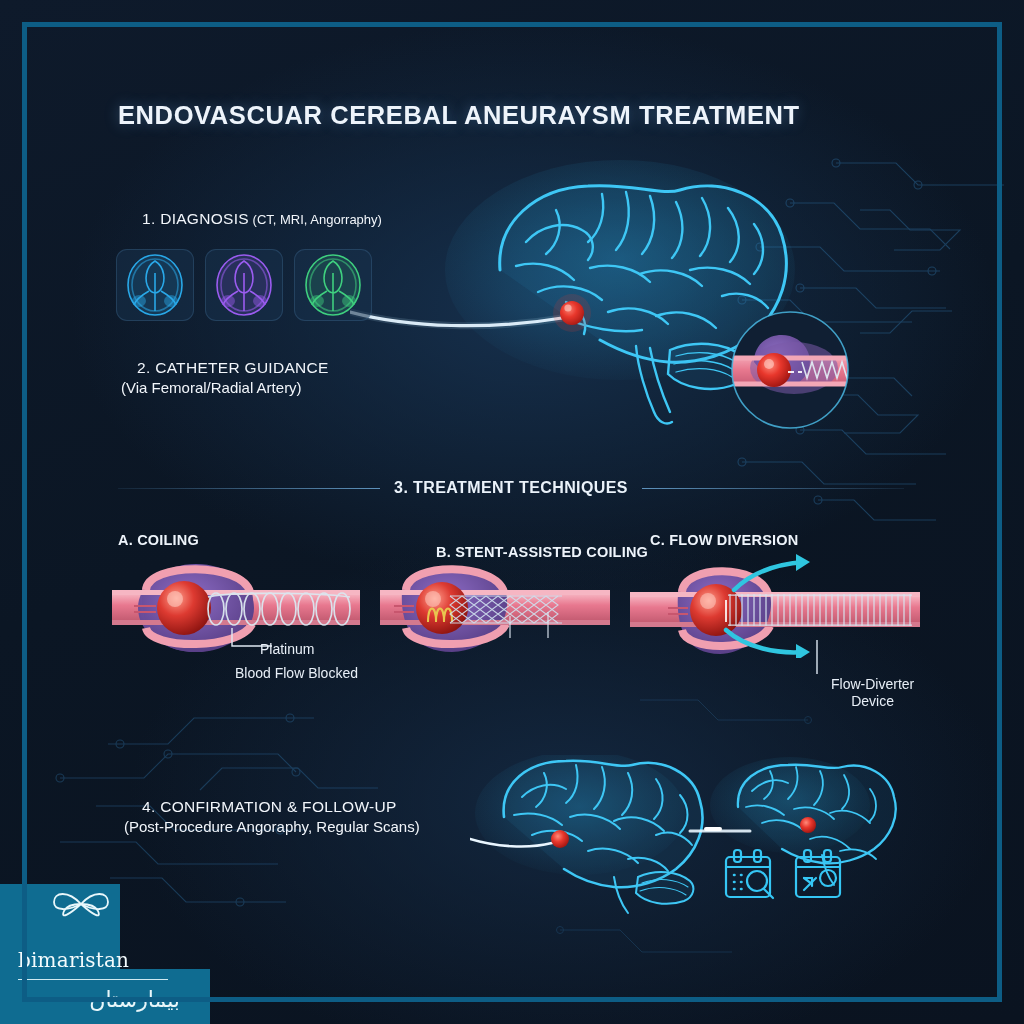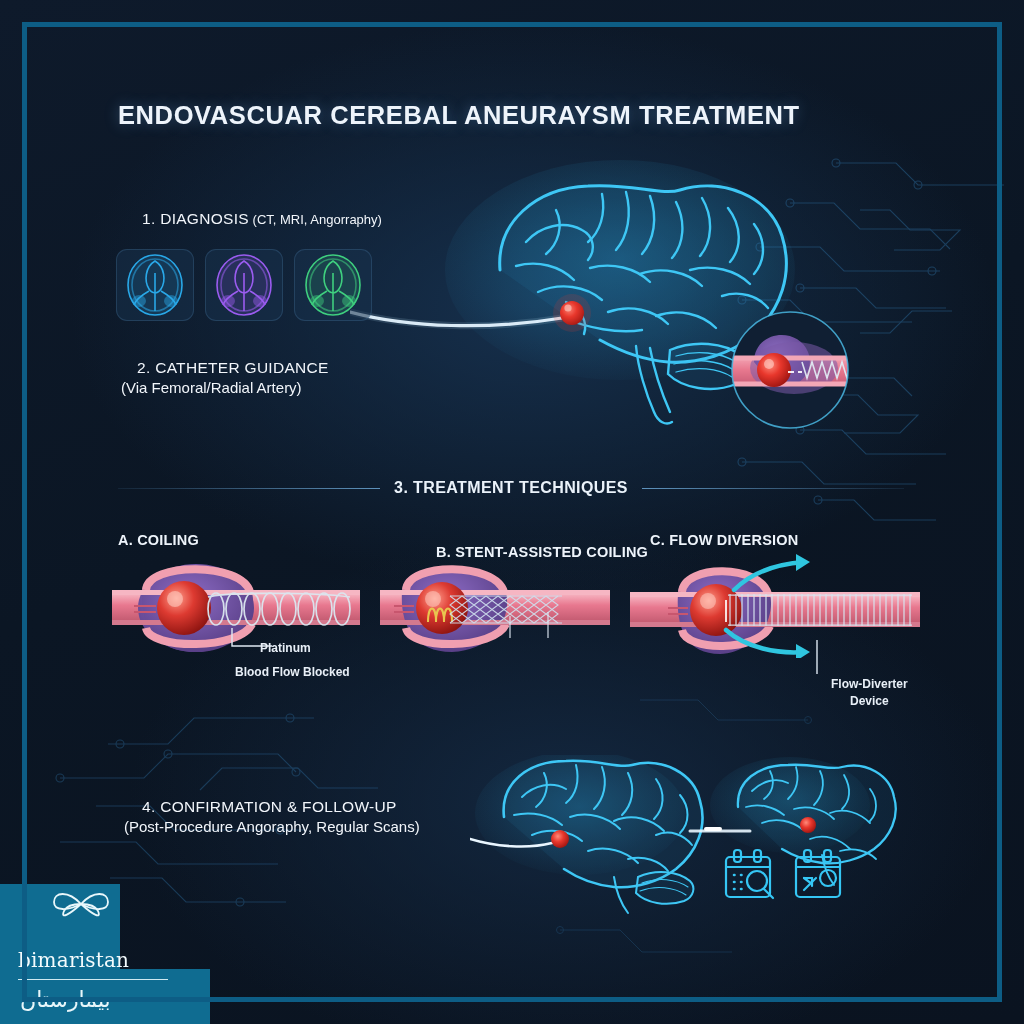--- a/index.html
+++ b/index.html
@@ -53,21 +53,21 @@
   .sec3 .rule.r2 { background:linear-gradient(90deg,rgba(120,185,235,.75),rgba(90,160,215,.1)); }
   .sec3 .lbl { font-size:16px; font-weight:bold; color:#eaf2fa; letter-spacing:.4px; white-space:nowrap; }
 
   
   .tlabel { position:absolute; z-index:20; font-size:14.5px; font-weight:bold; color:#eef4fb; white-space:nowrap; letter-spacing:.2px; }
   #tl-a { left:118px; top:532px;text-align:right; }
   #tl-b { left:388px; top:544px;margin-left:48px; }
   #tl-c { left:650px; top:532px; }
 
   
-  .anno { position:absolute; z-index:22; color:#e8eff7; font-size:12px; white-space:nowrap;font-weight:bold; }
+  .anno { position:absolute; z-index:22; color:#e8eff7; font-size:14px; white-space:nowrap; }
   #anno-plat { left:260px; top:641px; }
   #anno-block { left:235px; top:665px; }
   #anno-fd { left:795px; top:676px; line-height:17px; text-align:center;margin-left:36px; }
 
   
   .scans { position:absolute; left:116px; top:249px; display:flex; gap:11px; z-index:18; }
   .scan {
     width:78px; height:72px; border-radius:11px;
     background:rgba(23,49,77,.55);
     border:1px solid rgba(90,150,200,.22);
@@ -77,21 +77,21 @@
   
   .logo-wrap { position:absolute; left:0; bottom:0; width:210px; height:175px; z-index:35; }
   .logo-text {
     position:absolute; left:18px; bottom:52px; width:175px;
     font-size:20px; color:#f4fbfd; letter-spacing:.2px;
     font-family:"DejaVu Serif", serif;
   }
   .logo-rule { position:absolute; left:18px; bottom:44px; width:150px; height:1.5px; background:#cfe9f1; }
   .logo-ar {
     position:absolute; left:20px; bottom:12px; width:160px;
-    font-size:22px; color:#e8f6fa; text-align:left; direction:rtl;
+    font-size:22px; color:#e8f6fa; text-align:right; direction:rtl;
     font-family:"DejaVu Sans", sans-serif;
   }
   .art { position:absolute; z-index:15; }
 </style>
 </head>
 <body>
 
 <div id="stage">
 
   <svg class="circuits" width="1024" height="1024" viewBox="0 0 1024 1024">

